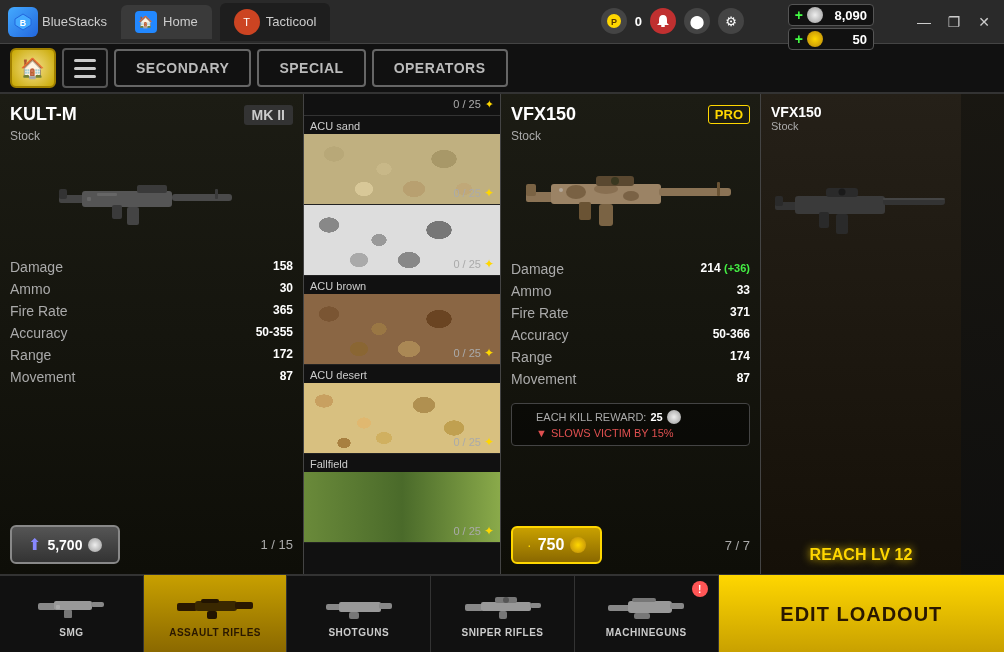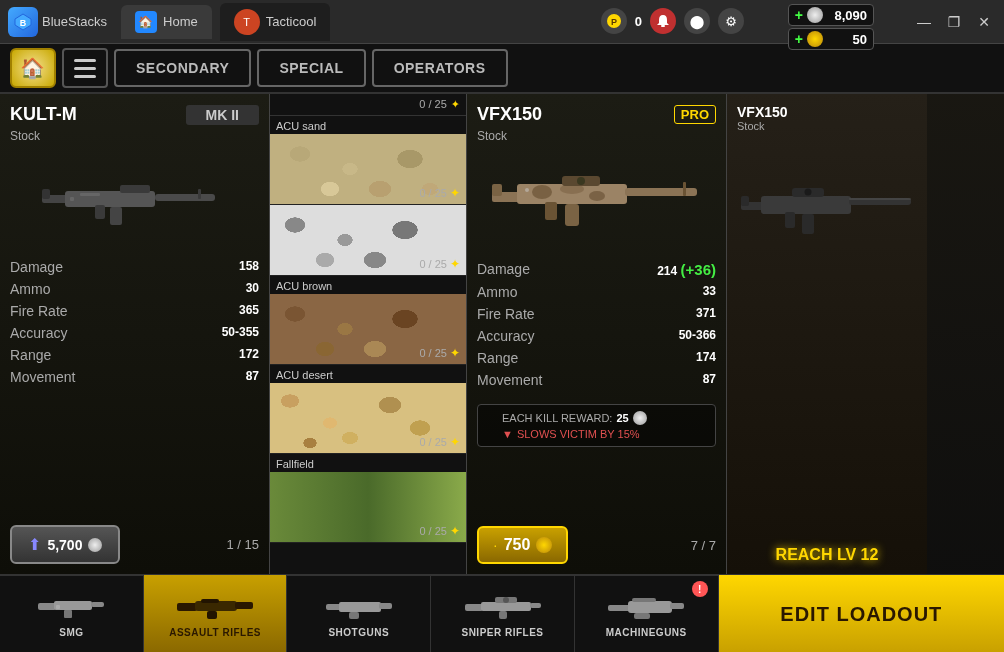--- a/index.html
+++ b/index.html
@@ -244,21 +244,21 @@
 
     
     .main-content {
       flex: 1;
       display: flex;
       overflow: hidden;
     }
 
     
     .left-panel {
-      width: 270px;
+      width: 304px;
       background: linear-gradient(180deg, #1c1c14 0%, #0e0e08 100%);
       border-right: 1px solid #444;
       padding: 10px;
       display: flex;
       flex-direction: column;
     }
     .weapon-header {
       display: flex;
       justify-content: space-between;
       align-items: center;
@@ -267,21 +267,21 @@
     .weapon-name {
       color: #fff;
       font-size: 18px;
       font-weight: bold;
     }
     .weapon-tier {
       color: #ccc;
       font-size: 14px;
       font-weight: bold;
       background: #333;
-      padding: 2px 20px;
+      padding: 2px 8px;
       border-radius: 3px;
     }
     .weapon-skin-label {
       color: #aaa;
       font-size: 12px;
       margin-bottom: 6px;
     }
     .weapon-image-box {
       height: 100px;
       background: transparent;
@@ -878,21 +878,21 @@
               <rect x="196" y="28" width="3" height="14" rx="1" fill="#6a5334"></rect>
 
               <circle cx="40" cy="36" r="2" fill="#ccc" opacity="0.5"></circle>
             </svg>
           </div>
 
           <div class="stats-grid">
             <span class="stat-label">Damage</span>
             <span class="stat-value">
               <span>214</span>
-              <span style="color:#44ee44; font-size:15px;"> (<span>+36</span>)</span>
+              <span style="color:#44ee44; font-size:11px;"> (<span>+36</span>)</span>
             </span>
             <span class="stat-label">Ammo</span>
             <span class="stat-value">33</span>
             <span class="stat-label">Fire Rate</span>
             <span class="stat-value">371</span>
             <span class="stat-label">Accuracy</span>
             <span class="stat-value">50-366</span>
             <span class="stat-label">Range</span>
             <span class="stat-value">174</span>
             <span class="stat-label">Movement</span>

